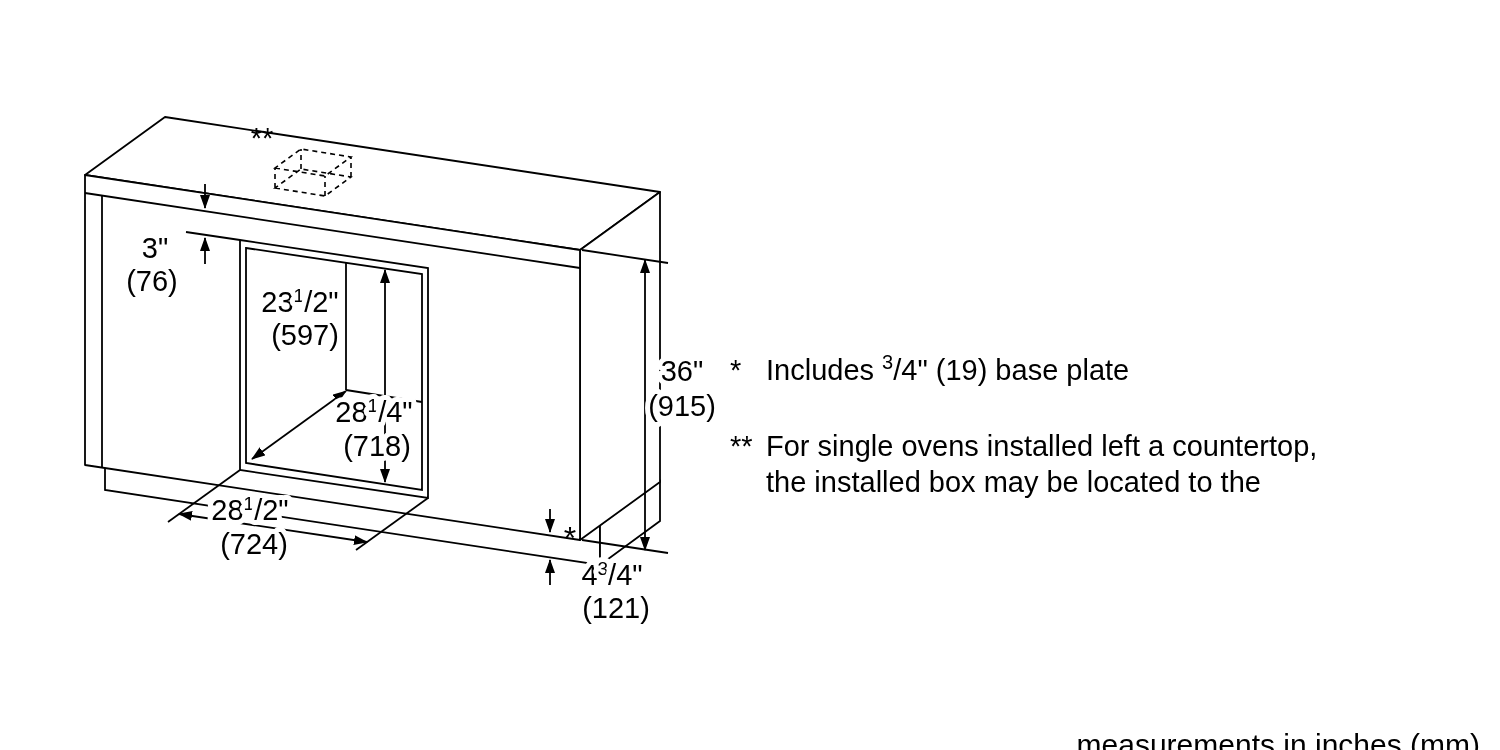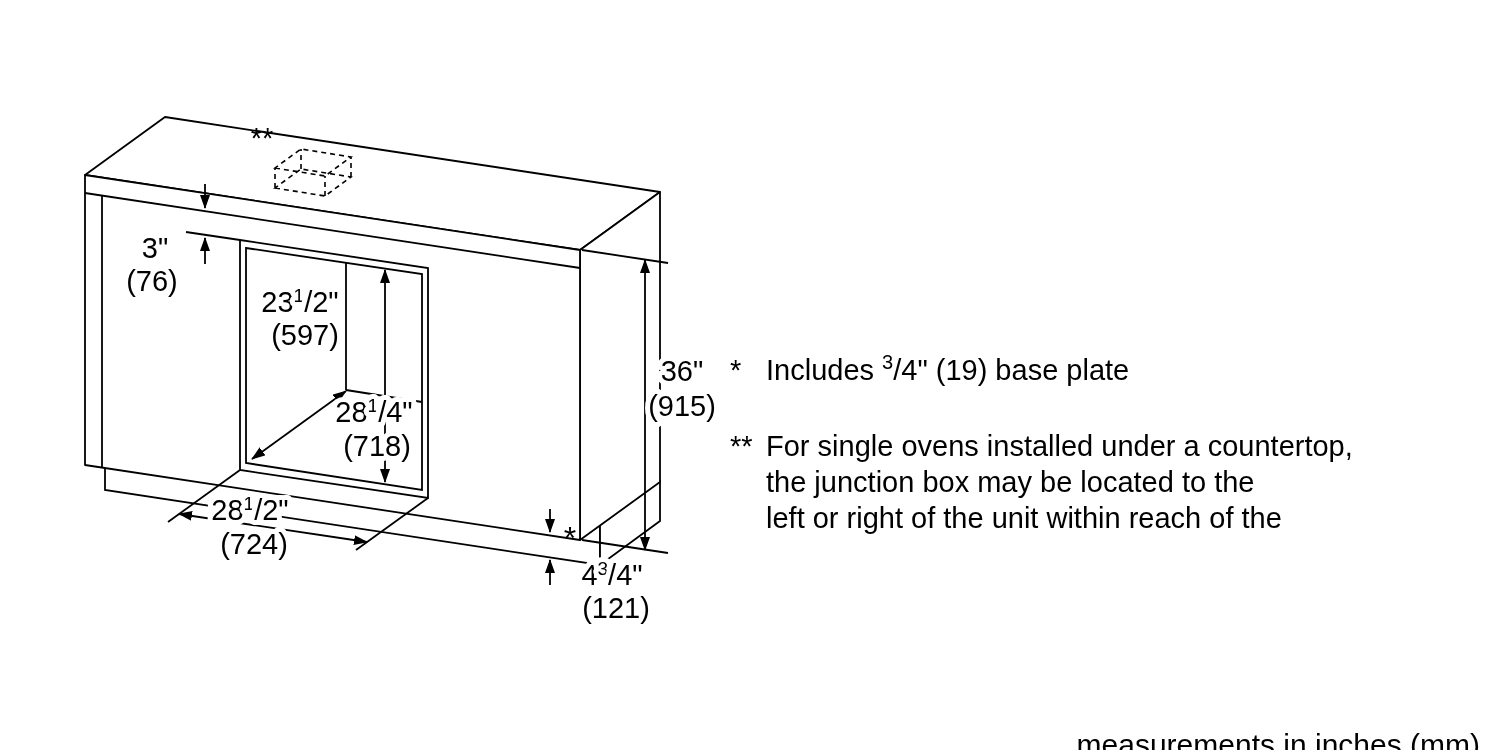--- a/index.html
+++ b/index.html
@@ -97,21 +97,20 @@
 </svg>
 
 <div class="note" style="left:730px;top:352px;">
   <span class="marker">*</span>
   <span><span>Includes </span><sup>3</sup><span>/4" (19) base plate</span></span>
 </div>
 
 <div class="note" style="left:730px;top:428px;">
   <span class="marker">**</span>
   <span>
-    <div>For single ovens installed under a countertop,</div>
-    <div>the junction box may be located to the</div>
-    <div>left or right of the unit within reach of the</div>
+    <div>For single ovens installed left a countertop,</div>
+    <div>the installed box may be located to the</div>
   </span>
 </div>
 
 <div id="units-note">measurements in inches (mm)</div>
 
 </div>
 
 </body></html>

